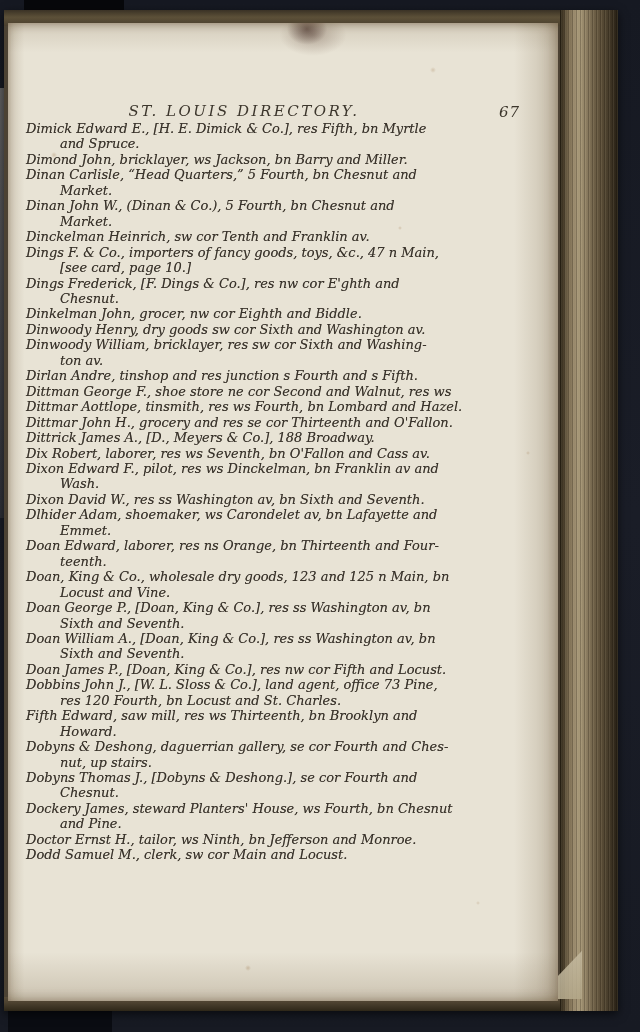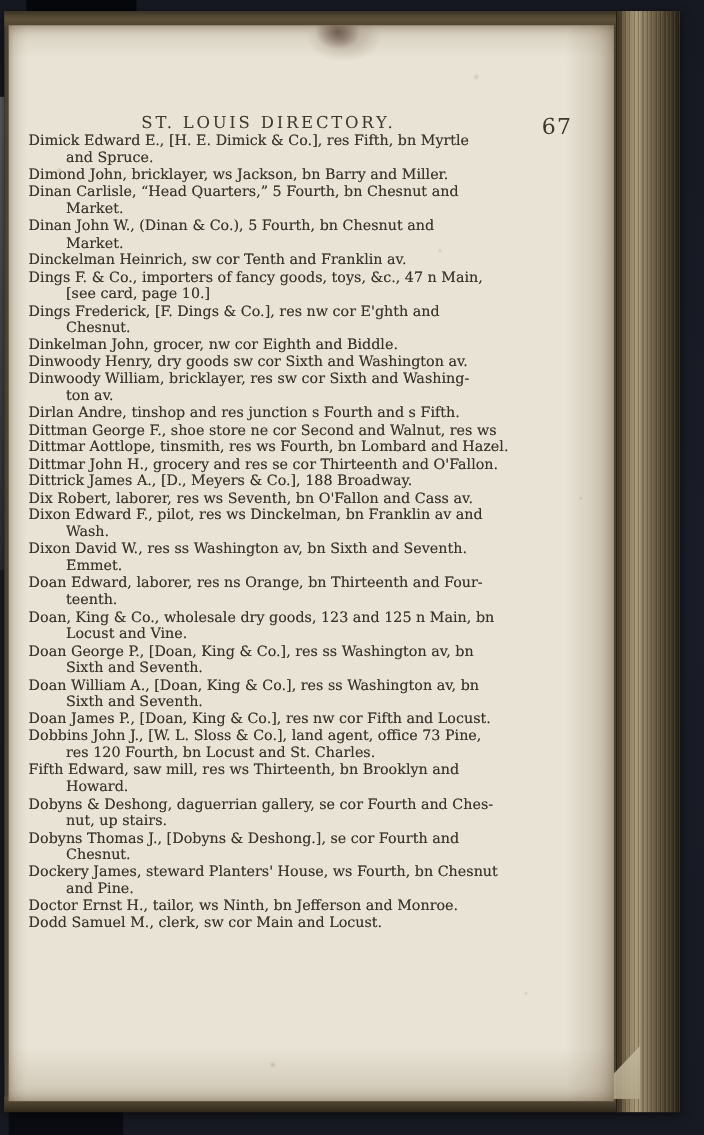--- a/index.html
+++ b/index.html
@@ -10,20 +10,21 @@
     background: #191c26;
     overflow: hidden;
     font-family: "DejaVu Serif", "Liberation Serif", serif;
   }
   .scene {
     position: relative;
     width: 640px;
     height: 1032px;
     background:
       linear-gradient(180deg, #161922 0%, #1a1d27 50%, #171a23 100%);
+    font-style: italic;
   }
   
   .backdrop-object-top {
     position: absolute;
     left: 24px; top: 0;
     width: 100px; height: 11px;
     background: #07080b;
   }
   .backdrop-object-bottom {
     position: absolute;
@@ -121,21 +122,21 @@
     left: 0; right: 70px;
     text-align: center;
     font-size: 15px;
     letter-spacing: 2.5px;
     white-space: nowrap;
   }
   .running-head .pagenum {
     position: absolute;
     right: 12px;
     top: 1px;
-    font-size: 20px;
+    font-size: 15px;
     letter-spacing: 1px;
   }
   .entries {
     position: absolute;
     top: 98px;
     left: 18px;
     right: 24px;
     color: #38322a;
     font-size: 13px;
     line-height: 15.45px;
@@ -222,20 +223,21 @@
             <div class="line">Dix Robert, laborer, res ws Seventh, bn O'Fallon and Cass av.</div>
           </div>
           <div class="entry">
             <div class="line">Dixon Edward F., pilot, res ws Dinckelman, bn Franklin av and</div>
             <div class="line cont">Wash.</div>
           </div>
           <div class="entry">
             <div class="line">Dixon David W., res ss Washington av, bn Sixth and Seventh.</div>
           </div>
           <div class="entry">
+            <div class="line">Dlhider Adam, shoemaker, ws Carondelet av, bn Lafayette and</div>
             <div class="line cont">Emmet.</div>
           </div>
           <div class="entry">
             <div class="line">Doan Edward, laborer, res ns Orange, bn Thirteenth and Four-</div>
             <div class="line cont">teenth.</div>
           </div>
           <div class="entry">
             <div class="line">Doan, King &amp; Co., wholesale dry goods, 123 and 125 n Main, bn</div>
             <div class="line cont">Locust and Vine.</div>
           </div>

